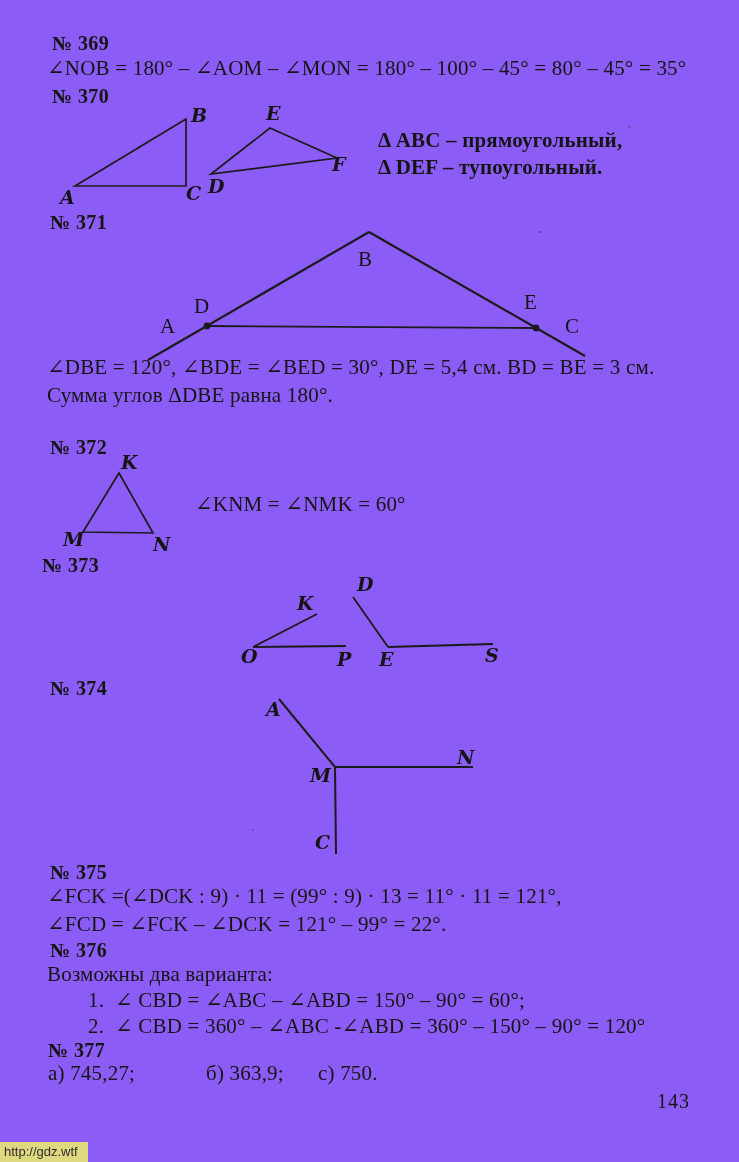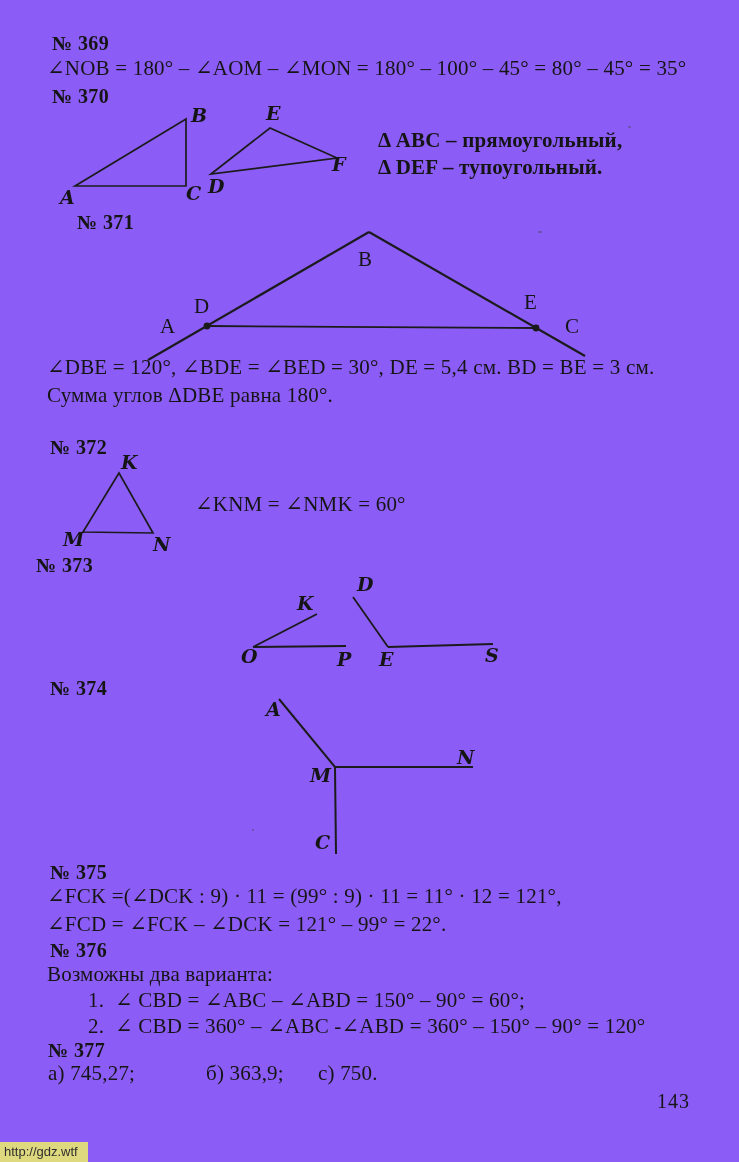--- a/index.html
+++ b/index.html
@@ -43,21 +43,21 @@
   </svg>
   <span class="abs lbl" style="left:60px;  top:188px;">A</span>
   <span class="abs lbl" style="left:191px; top:106px;">B</span>
   <span class="abs lbl" style="left:186px; top:184px;">C</span>
   <span class="abs lbl" style="left:208px; top:177px;">D</span>
   <span class="abs lbl" style="left:266px; top:104px;">E</span>
   <span class="abs lbl" style="left:332px; top:155px;">F</span>
   <div class="abs note" style="left:378px; top:157px;">Δ DEF – тупоугольный.</div>
   <div class="abs note" style="left:378px; top:130px;">Δ ABC – прямоугольный,</div>
 
-  <div class="abs h" style="left:50px; top:212px;margin-left:27px;">№ 371</div>
+  <div class="abs h" style="left:50px; top:212px;">№ 371</div>
 
   <svg class="diagram" style="left:140px; top:225px;" width="455" height="140">
     <path d="M229 7 L8 135" stroke-width="2.2"></path>
     <path d="M229 7 L445 131" stroke-width="2.2"></path>
     <path d="M67 101 L396 103" stroke-width="1.8"></path>
     <circle cx="67" cy="101" r="3.4" fill="#1b1b1b"></circle>
     <circle cx="396" cy="103" r="3.4" fill="#1b1b1b"></circle>
   </svg>
   <span class="abs lblu" style="left:358px; top:249px;">B</span>
   <span class="abs lblu" style="left:194px; top:296px;">D</span>
@@ -70,21 +70,21 @@
 
   <div class="abs h" style="left:50px; top:437px;">№ 372</div>
   <svg class="diagram" style="left:68px; top:453px;" width="110" height="95">
     <path d="M51 20 L15 79 L85 80 Z" stroke-width="1.7"></path>
   </svg>
   <span class="abs lbl" style="left:121px; top:453px;">K</span>
   <span class="abs lbl" style="left:63px;  top:530px;">M</span>
   <span class="abs lbl" style="left:153px; top:535px;">N</span>
   <div class="abs f" style="left:195px; top:494px;">∠KNM = ∠NMK = 60°</div>
 
-  <div class="abs h" style="left:36px; top:555px;font-family:Liberation Serif, serif;">№ 373</div>
+  <div class="abs h" style="left:42px; top:555px;font-family:Liberation Serif, serif;">№ 373</div>
   <svg class="diagram" style="left:238px; top:573px;" width="275" height="85">
     <path d="M15 74 L108 73" stroke-width="1.8"></path>
     <path d="M15 74 L79 41" stroke-width="1.8"></path>
     <path d="M150 74 L255 71" stroke-width="1.8"></path>
     <path d="M150 74 L115 24" stroke-width="1.8"></path>
   </svg>
   <span class="abs lbl" style="left:297px; top:594px;">K</span>
   <span class="abs lbl" style="left:241px; top:647px;">O</span>
   <span class="abs lbl" style="left:337px; top:650px;">P</span>
   <span class="abs lbl" style="left:357px; top:575px;">D</span>
@@ -96,21 +96,21 @@
     <path d="M73 79 L17 11" stroke-width="2"></path>
     <path d="M73 79 L211 79" stroke-width="2"></path>
     <path d="M73 79 L74 166" stroke-width="2"></path>
   </svg>
   <span class="abs lbl" style="left:266px; top:700px;">A</span>
   <span class="abs lbl" style="left:310px; top:766px;">M</span>
   <span class="abs lbl" style="left:457px; top:748px;">N</span>
   <span class="abs lbl" style="left:315px; top:833px;">C</span>
 
   <div class="abs h" style="left:50px; top:862px;">№ 375</div>
-  <div class="abs f" style="left:47px; top:886px;">∠FCK =(∠DCK : 9) · 11 = (99° : 9) · 11 = 11° · 12 = 121°,</div>
+  <div class="abs f" style="left:47px; top:886px;">∠FCK =(∠DCK : 9) · 11 = (99° : 9) · 13 = 11° · 11 = 121°,</div>
   <div class="abs f" style="left:47px; top:914px;">∠FCD = ∠FCK – ∠DCK = 121° – 99° = 22°.</div>
 
   <div class="abs h" style="left:50px; top:940px;">№ 376</div>
   <div class="abs f" style="left:47px; top:964px;">Возможны два варианта:</div>
   <span class="abs f" style="left:88px;  top:990px;">1.</span>
   <span class="abs f" style="left:115px; top:990px;">∠ CBD = ∠ABC – ∠ABD = 150° – 90° = 60°;</span>
   <span class="abs f" style="left:88px;  top:1016px;">2.</span>
   <span class="abs f" style="left:115px; top:1016px;">∠ CBD = 360° – ∠ABC -∠ABD = 360° – 150° – 90° = 120°</span>
 
   <div class="abs h" style="left:48px; top:1040px;text-align:center;">№ 377</div>

